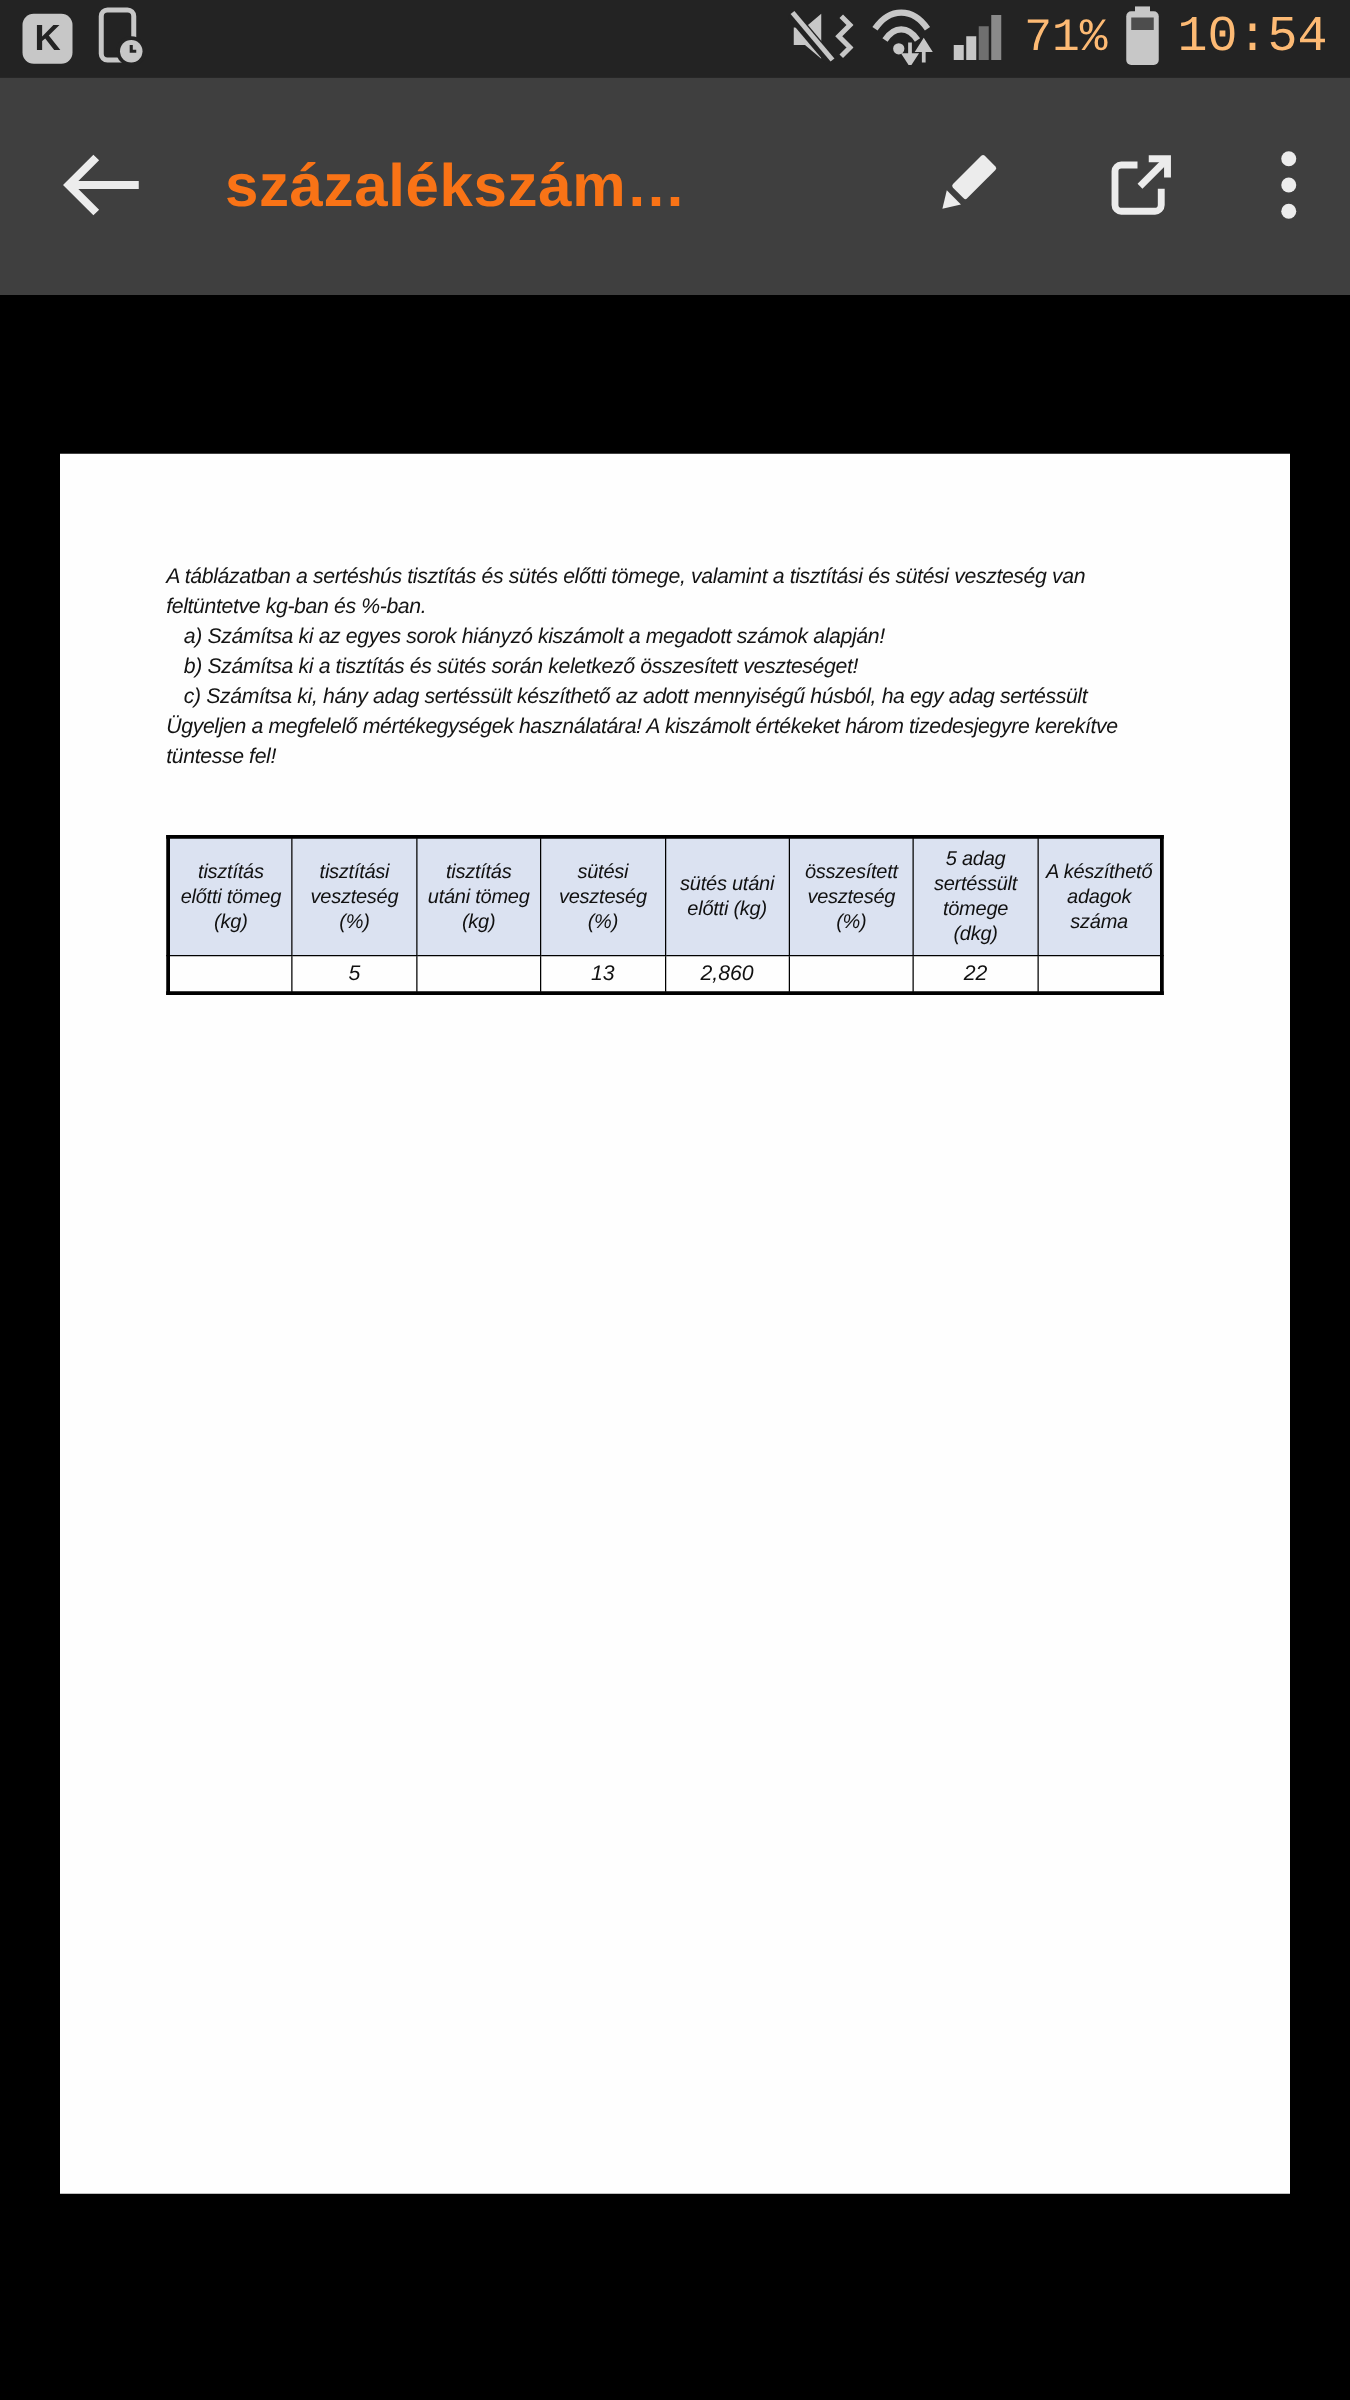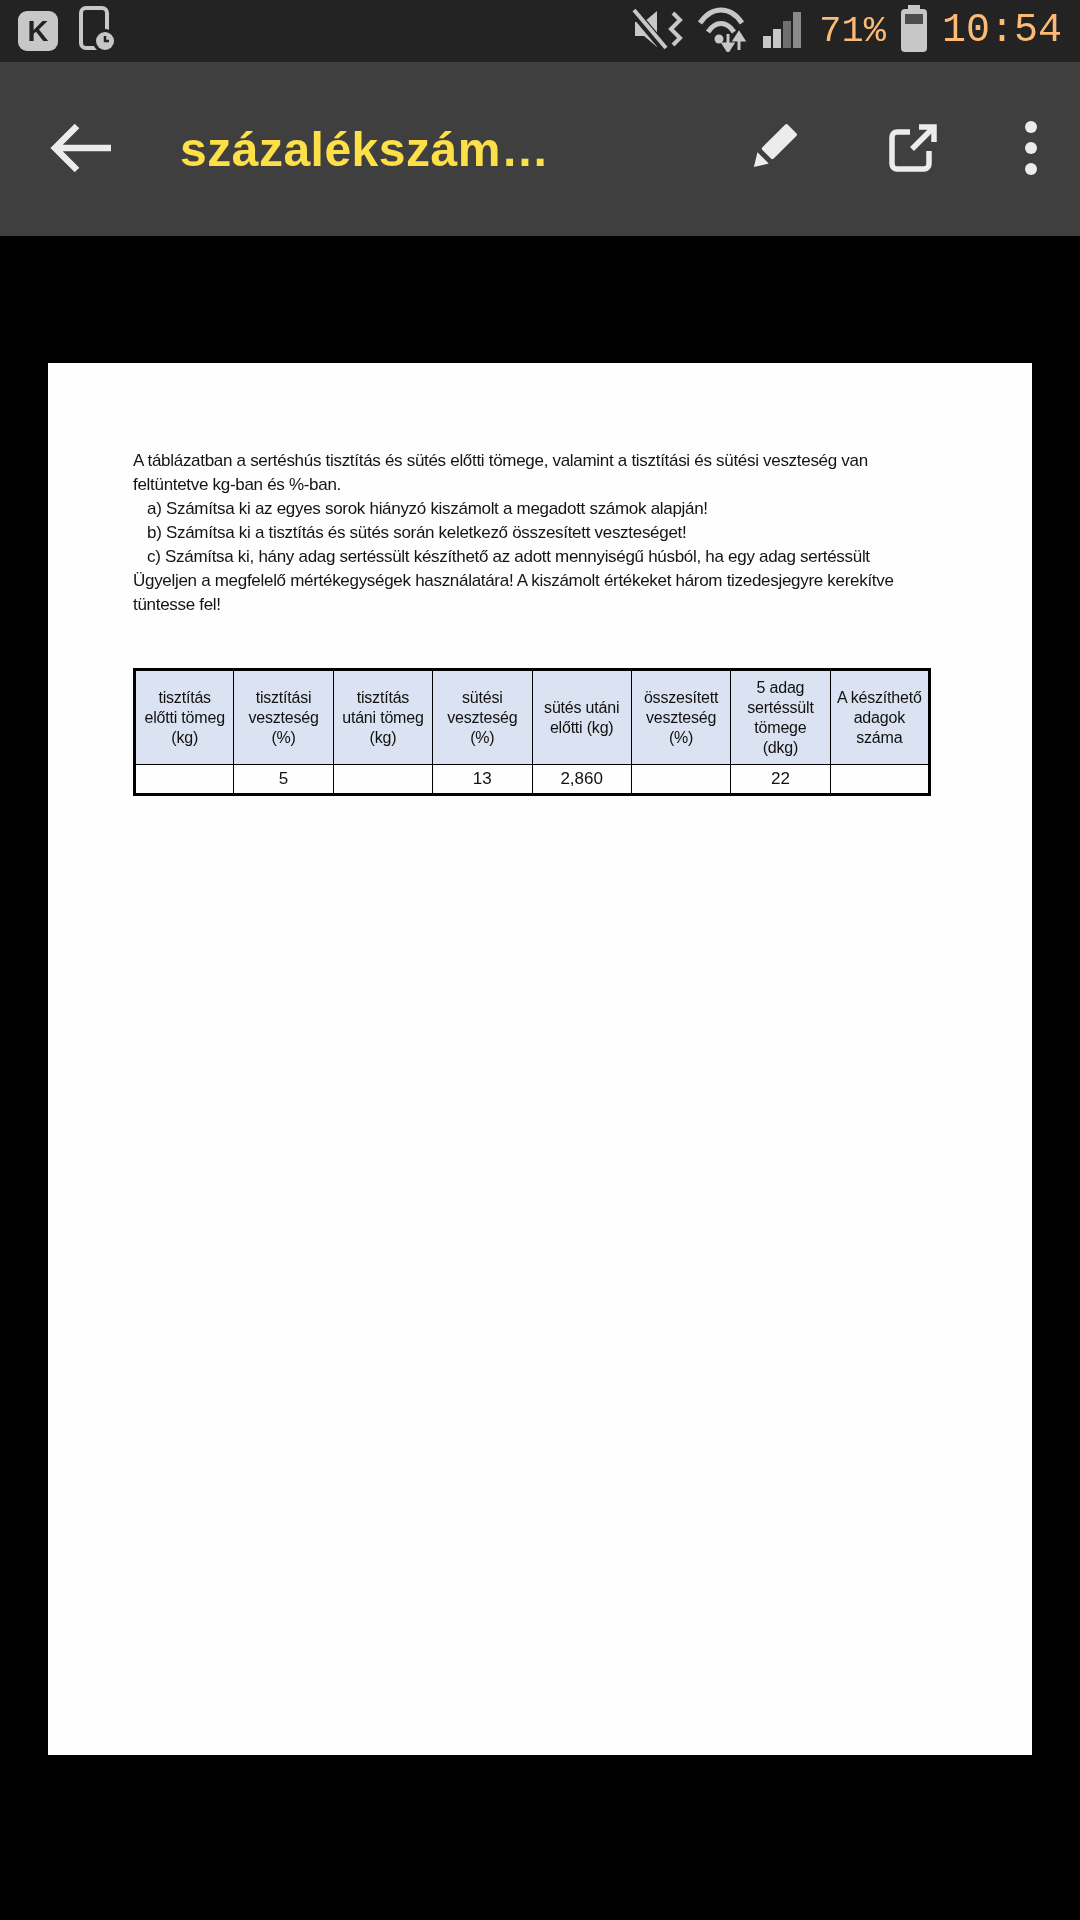--- a/index.html
+++ b/index.html
@@ -23,28 +23,28 @@
   .sb-right { margin-left:auto; display:flex; align-items:center; gap:12px; }
   .sb-text { font-size:37px; color:#fdba74; line-height:1;font-family:Liberation Mono, monospace; }
 
   
   .toolbar {
     position:absolute; top:62px; left:0; width:1080px; height:174px;
     background:#3f3f3f; display:flex; align-items:center;
   }
   .back-btn { margin-left:46px; width:72px; height:72px; display:flex; align-items:center; justify-content:center; background:none; border:none; padding:0; cursor:pointer; }
   .tb-title {
-    margin-left:62px; color:#fde047; font-size:48px; font-weight:700;
+    margin-left:62px; color:#f97316; font-size:48px; font-weight:700;
     letter-spacing:0.5px; white-space:nowrap;text-align:center;
   }
   .tb-actions { margin-left:auto; display:flex; align-items:center; gap:82px; padding-right:42px; }
   .tb-btn { background:none; border:none; padding:0; cursor:pointer; display:flex; align-items:center; justify-content:center; }
 
   
-  .doc-viewport { position:absolute; top:236px; left:0; width:944px; height:1684px; background:#000; }
+  .doc-viewport { position:absolute; top:236px; left:0; width:944px; height:1684px; background:#000;font-style:italic; }
   .page {
     position:absolute; left:48px; top:127px; 
     width:984px; height:1392px; background:#fefefe;
   }
   .textblock { position:absolute; left:85px; top:86px; }
   .tline {
     font-size:17px; line-height:24px; color:#141414;
     letter-spacing:-0.3px; white-space:nowrap;
   }
   .tline.indent { padding-left:14px; }

